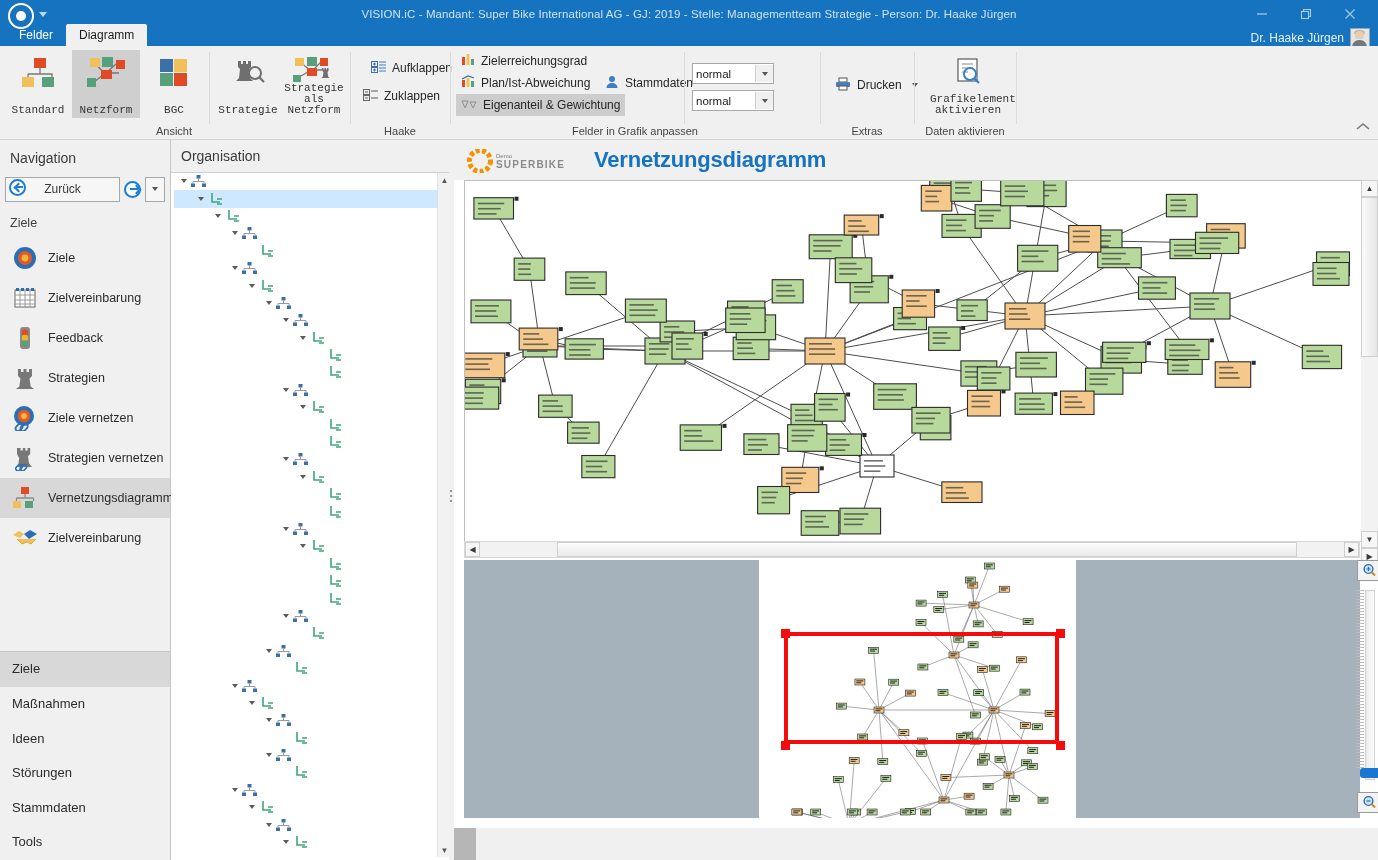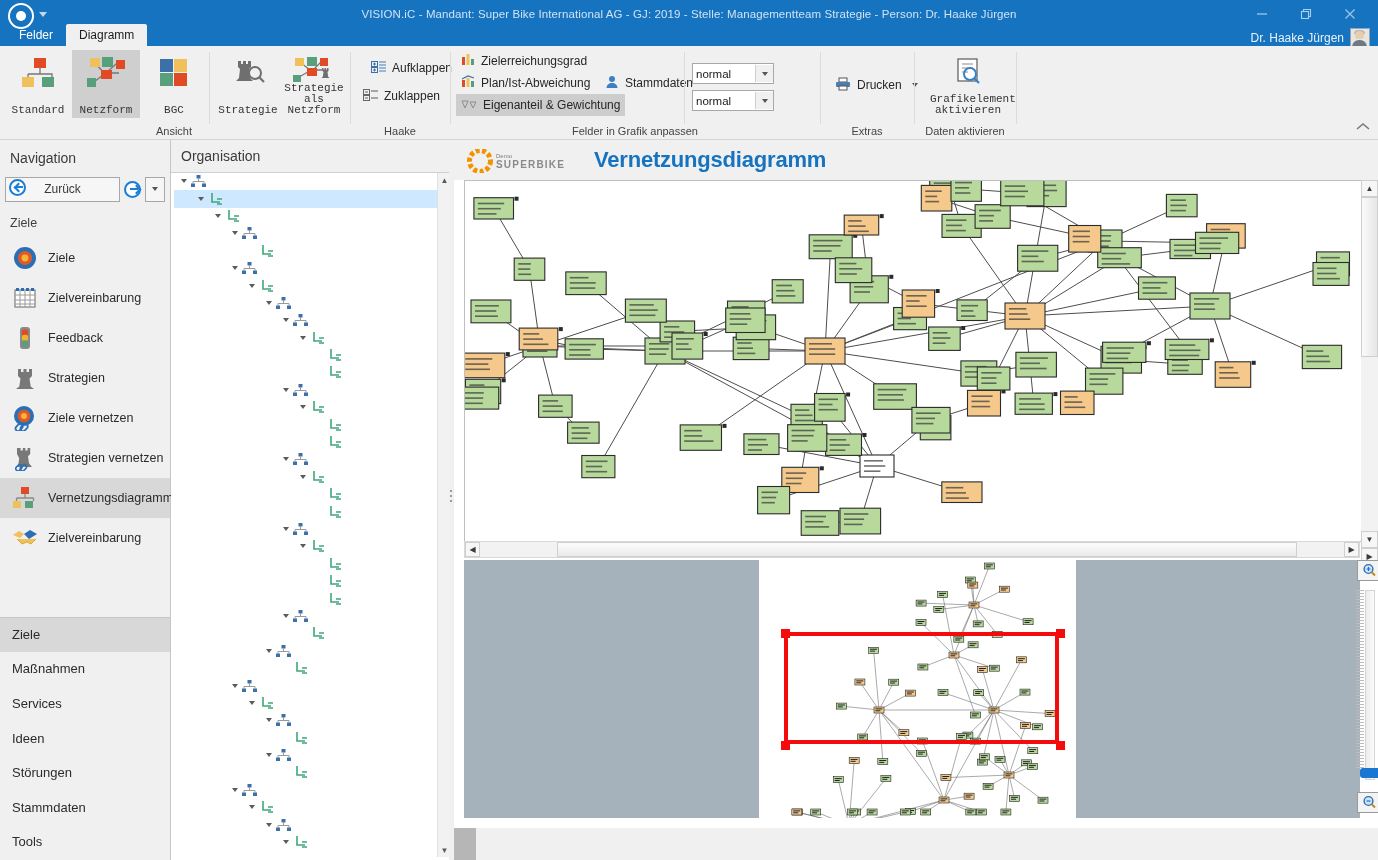--- a/index.html
+++ b/index.html
@@ -494,21 +494,20 @@
           <path d="M25 9l-7-4-6 4 5 5z" fill="#2a6fb5"></path>
           <path d="M5 14l5 5 5-2 4 2 5-5" fill="#f0c05a" stroke="#e0a830"></path>
         </svg>
       </span>
       <span>Zielvereinbarung</span>
     </div>
 
     <div class="nav-bottom">
       <div class="nav-b-item sel">Ziele</div>
       <div class="nav-b-item">Maßnahmen</div>
-      <div class="nav-b-item">Services</div>
       <div class="nav-b-item">Ideen</div>
       <div class="nav-b-item">Störungen</div>
       <div class="nav-b-item">Stammdaten</div>
       <div class="nav-b-item">Tools</div>
     </div>
   </div>
 
   <div class="org">
     <div class="org-head">Organisation</div>
     <div class="org-body" id="tree">

